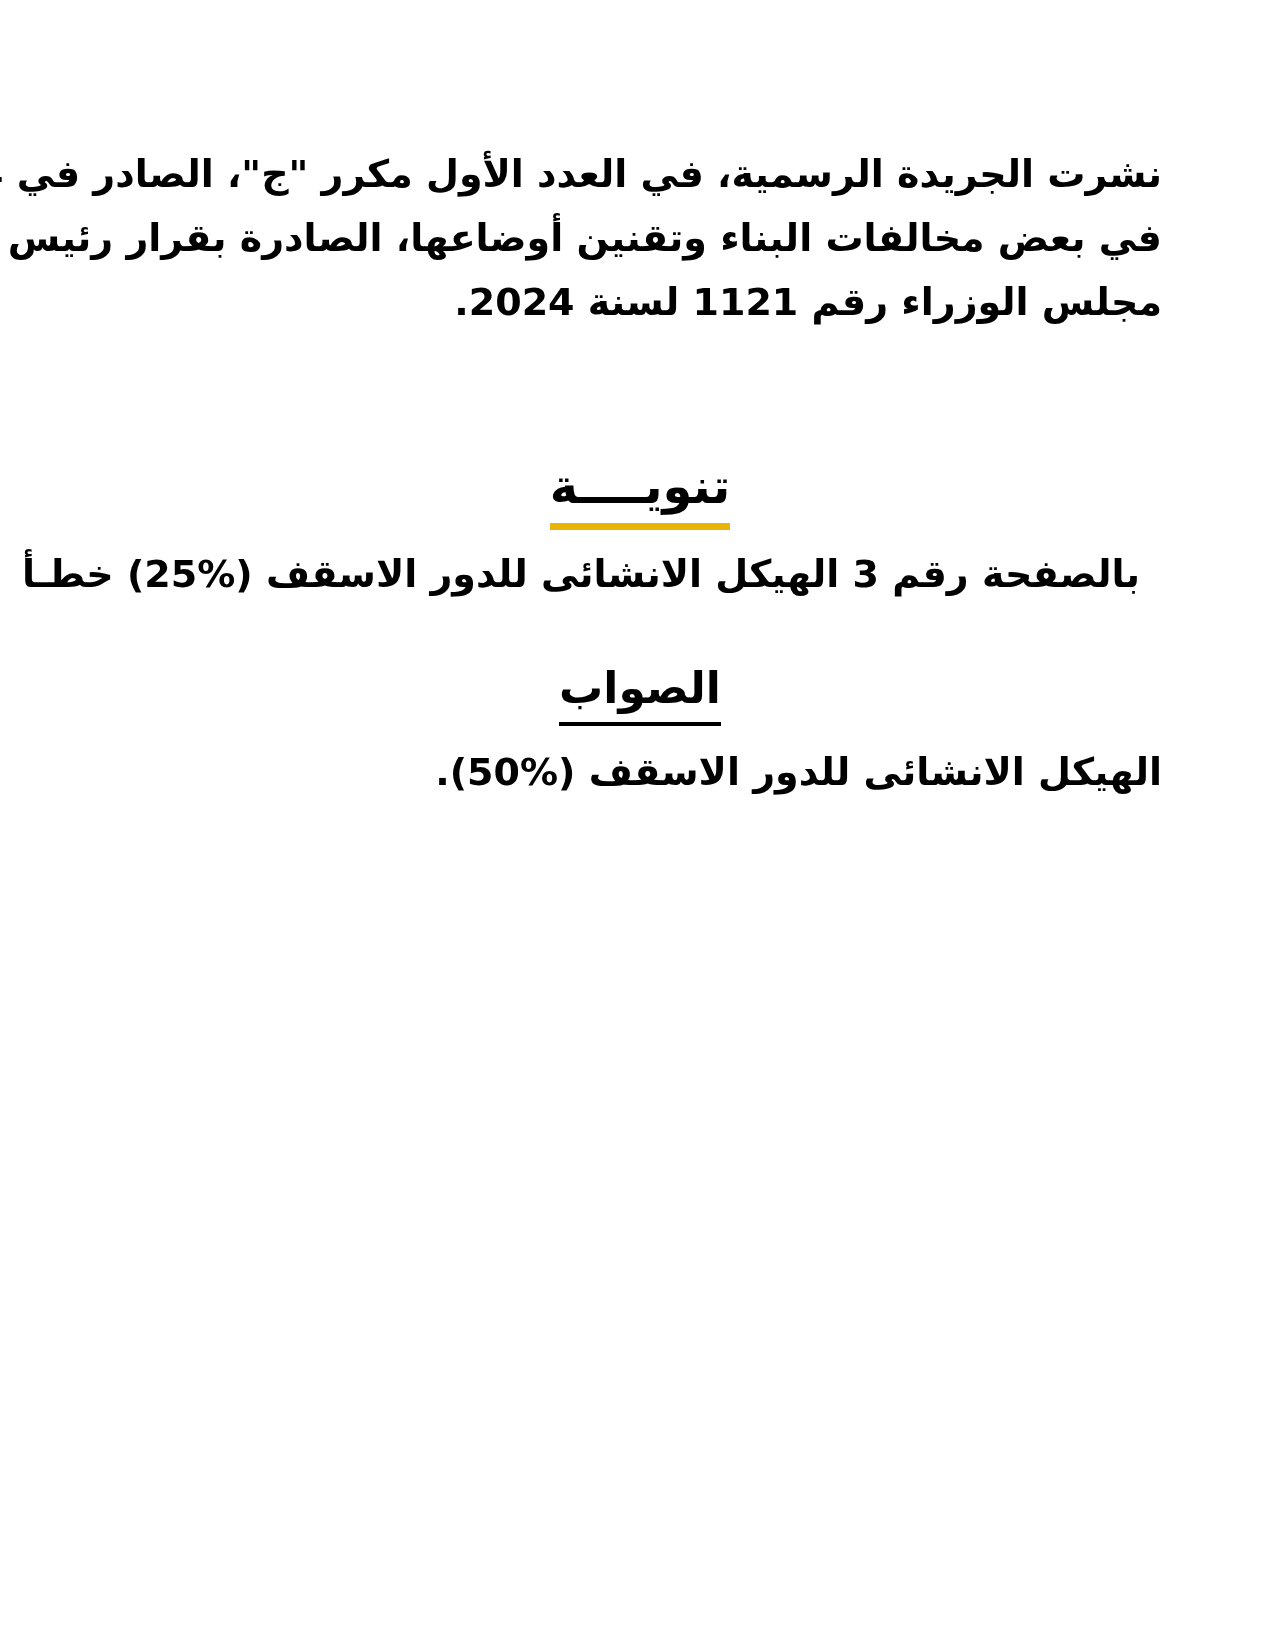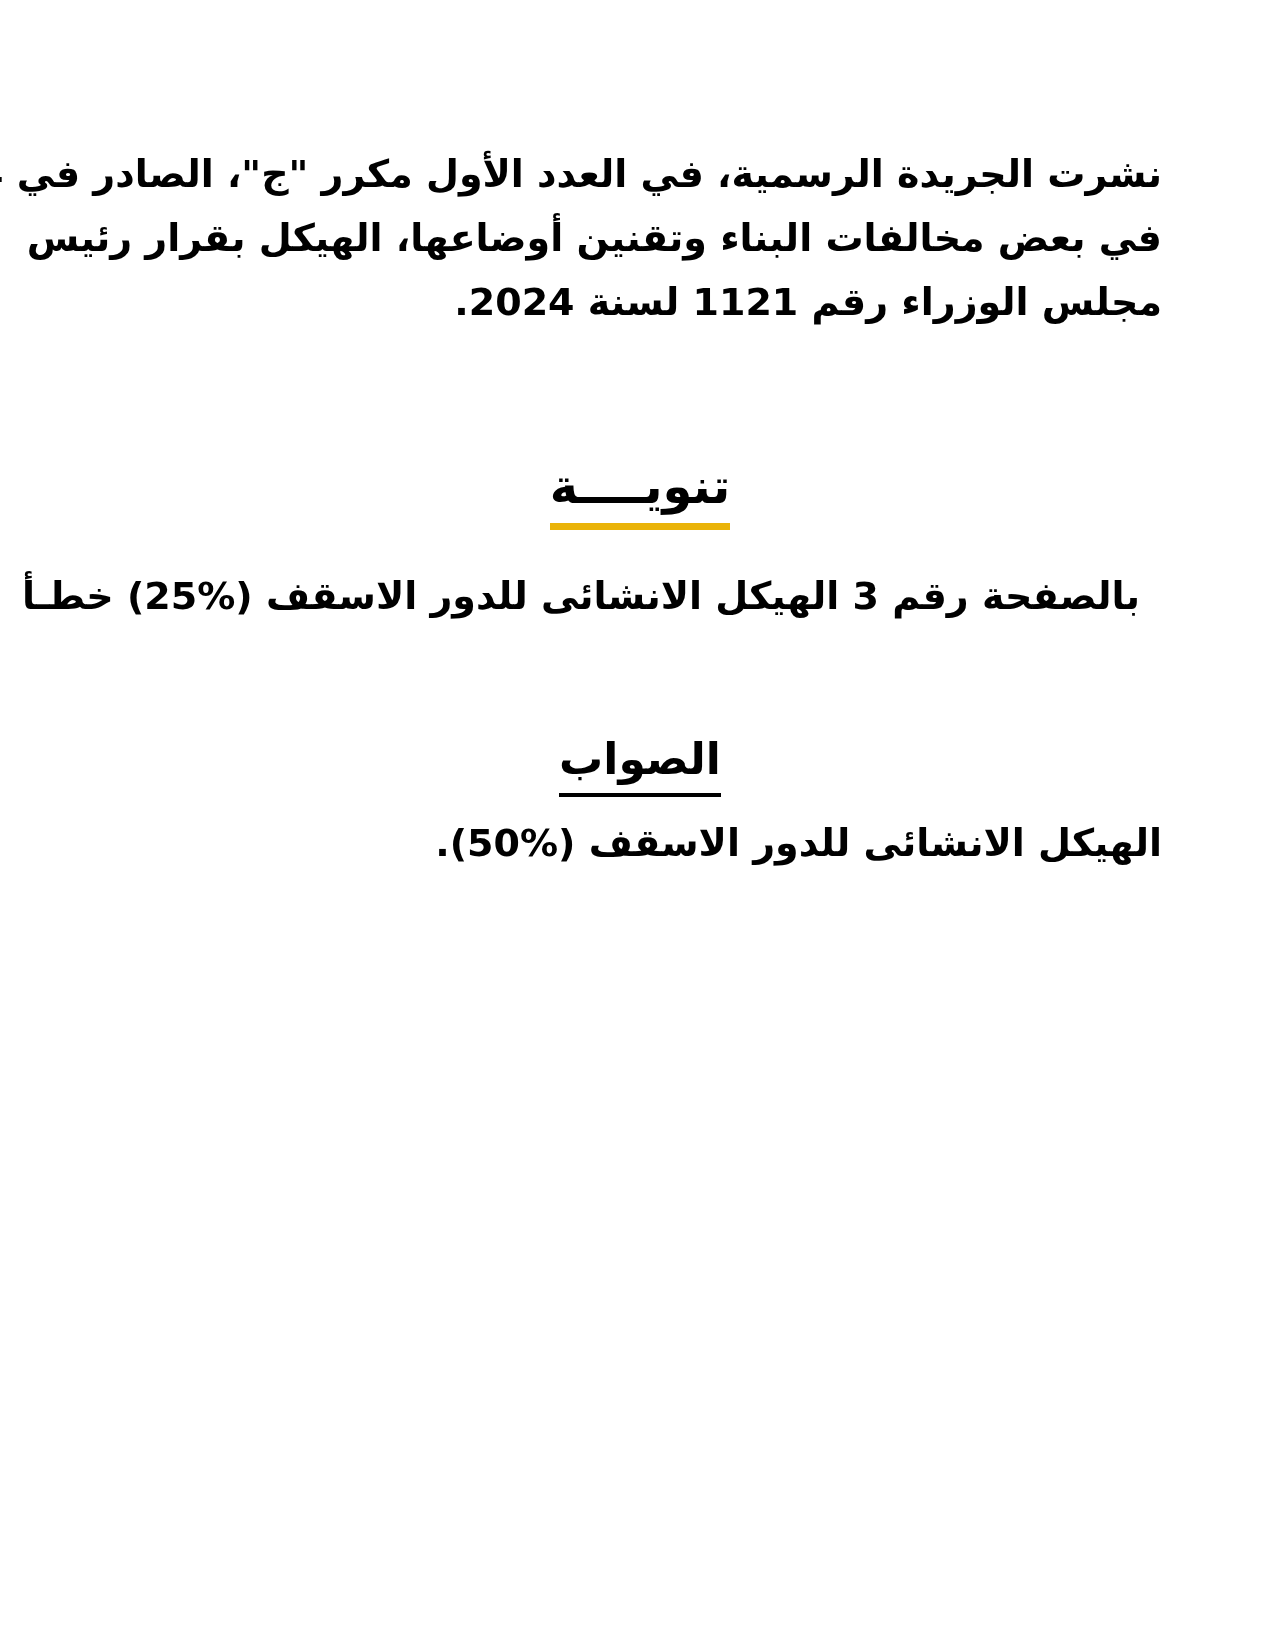--- a/index.html
+++ b/index.html
@@ -36,38 +36,38 @@
     text-align-last: right;
   }
   
   .heading-wrap {
     text-align: center;
   }
   .heading-wrap.h-notice {
     margin-top: 122px;
   }
   .heading-wrap.h-correct {
-    margin-top: 108px;
+    margin-top: 59px;
   }
   .h-notice .heading-text {
     display: inline-block;
     font-size: 48px;
     line-height: 60px;
     padding-bottom: 7px;
     border-bottom: 7px solid #eab308;
   }
   .h-correct .heading-text {
     display: inline-block;
     font-size: 44px;
     line-height: 54px;
     padding-bottom: 7px;
     border-bottom: 4px solid #000;
   }
   .error-line {
-    margin-top: 38px;
+    margin-top: 16px;
     padding-left: 0;
     padding-right: 22px; 
     font-size: 38px;
     line-height: 56px;
     text-align: right;
     white-space: nowrap;
   }
   .correct-line {
     margin-top: 18px;
     font-size: 38px;
@@ -76,21 +76,21 @@
     white-space: nowrap;
   }
 </style>
 </head>
 <body>
 
 <div class="page">
 
   <div class="para">
     <div class="pline">نشرت الجريدة الرسمية، في العدد الأول مكرر "ج"، الصادر في 4</div>
-    <div class="pline">في بعض مخالفات البناء وتقنين أوضاعها، الهيكل بقرار رئيس</div>
+    <div class="pline">في بعض مخالفات البناء وتقنين أوضاعها، الصادرة بقرار رئيس</div>
     <div class="pline last">مجلس الوزراء رقم 1121 لسنة 2024.</div>
   </div>
 
   <div class="heading-wrap h-notice">
     <span class="heading-text">تنويــــة</span>
   </div>
 
   <div class="error-line">بالصفحة رقم 3 الهيكل الانشائى للدور الاسقف (%25) خطـأ</div>
 
   <div class="heading-wrap h-correct">

